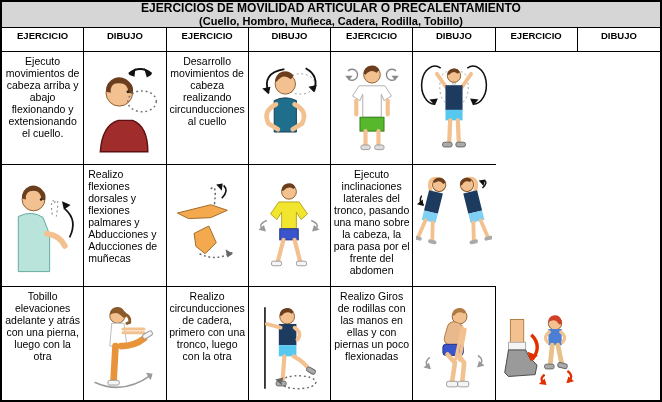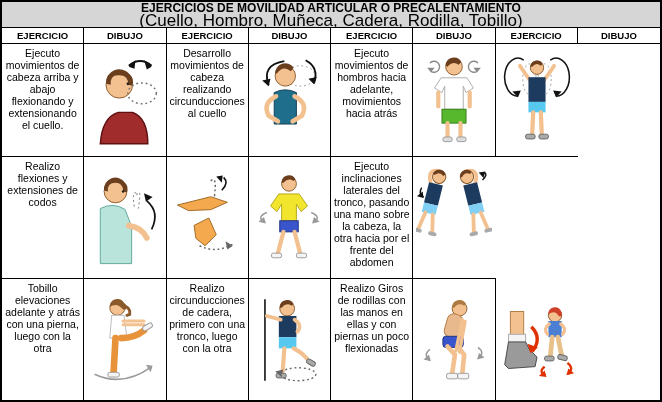--- a/index.html
+++ b/index.html
@@ -1,23 +1,23 @@
 <!DOCTYPE html>
 <html><head>
 <meta charset="utf-8">
 <style>
   * { margin:0; padding:0; box-sizing:border-box; }
   body { background:#fff; font-family:"Liberation Sans", sans-serif; }
   .page { width:662px; height:402px; border:2px solid #000; background:#fff; overflow:hidden; }
   .title-block { height:26px; background:#d6d6d6; border-bottom:1px solid #000;
                  display:flex; flex-direction:column; justify-content:center; text-align:center; }
   .title-line1 { font-weight:bold; font-size:12px; line-height:13px; }
-  .title-line2 { font-weight:normal; font-size:17px; line-height:12px; }
+  .title-line2 { font-weight:bold; font-size:11px; line-height:12px; }
   .grid-row { display:grid; grid-template-columns:repeat(8, 1fr); }
-  .header-row { height:16px; }
+  .header-row { height:24px; }
   .header-cell { font-weight:bold; font-size:9.5px; text-align:center; line-height:15px;
                  border-right:1px solid #000; border-bottom:1px solid #000; background:#fff; }
   .header-cell:last-child { border-right:none; }
   .body-row .cell { border-right:1px solid #000; border-bottom:1px solid #000; overflow:hidden; }
   .body-row .cell:last-child { border-right:none; }
   .body-row:last-child .cell { border-bottom:none; }
   .row-1 { height:113px; }
   .row-2 { height:122px; }
   .row-3 { height:121px; }
   .ex-cell { font-size:10.5px; line-height:12px; text-align:center; padding:3px 2px 0 2px; }
@@ -68,21 +68,20 @@
         <path d="M25,22 a11,11 0 0 1 20,-7 l-3,4 q-8,-7 -15,2 z" fill="#6b3e1e"></path>
         <path d="M18,34 q-8,-22 17,-26" fill="none" stroke="#111" stroke-width="2"></path>
         <polygon points="18,35 11,29 20,27" fill="#111"></polygon>
         <path d="M58,7 q15,8 9,25" fill="none" stroke="#111" stroke-width="2"></path>
         <polygon points="67,33 61,27 70,25" fill="#111"></polygon>
         <path d="M24,42 q12,-6 24,0 v34 h-24 z" fill="#1f6e8c" stroke="#10394a"></path>
         <path d="M26,46 q-15,7 -8,21 l10,6" stroke="#f3c18f" stroke-width="5" fill="none" stroke-linecap="round"></path>
         <path d="M46,46 q15,7 8,21 l-10,6" stroke="#f3c18f" stroke-width="5" fill="none" stroke-linecap="round"></path>
       </svg>
     </div>
-    <div class="cell ex-cell">Ejecuto movimientos de hombros hacia adelante, movimientos hacia atrás</div>
     <div class="cell draw-cell">
       <svg viewBox="0 0 80 100" width="74" height="96">
         <path d="M14,10 a6,6 0 1 1 1,9" fill="none" stroke="#888" stroke-width="1.5"></path>
         <polygon points="15,20 11,15 19,15" fill="#888"></polygon>
         <path d="M66,10 a6,6 0 1 0 -1,9" fill="none" stroke="#888" stroke-width="1.5"></path>
         <polygon points="65,20 61,15 69,15" fill="#888"></polygon>
         <circle cx="40" cy="14" r="9" fill="#f3c18f" stroke="#8a5a2a"></circle>
         <path d="M31,13 a9,9 0 0 1 17,-4 l-3,3 q-6,-5 -12,2 z" fill="#6b3e1e"></path>
         <path d="M26,26 h28 l7,11 -8,5 -3,-7 v25 h-20 v-25 l-3,7 -8,-5 z" fill="#fff" stroke="#aaa"></path>
         <path d="M23,42 v15" stroke="#f3c18f" stroke-width="4.5" stroke-linecap="round"></path>
@@ -110,33 +109,33 @@
         <rect x="31" y="52" width="18" height="11" fill="#57c8f0"></rect>
         <path d="M36,63 l-1,22" stroke="#f3c18f" stroke-width="4.5" stroke-linecap="round"></path>
         <path d="M44,63 l1,22" stroke="#f3c18f" stroke-width="4.5" stroke-linecap="round"></path>
         <rect x="28" y="86" width="10" height="5" rx="2" fill="#aaa" stroke="#666"></rect>
         <rect x="42" y="86" width="10" height="5" rx="2" fill="#aaa" stroke="#666"></rect>
       </svg>
     </div>
   </div>
 
   <div class="grid-row body-row row-2">
-    <div class="cell ex-cell">Realizo flexiones y extensiones de codos</div>
     <div class="cell draw-cell">
       <svg viewBox="0 0 80 100" width="76" height="100">
         <circle cx="30" cy="22" r="12" fill="#f3c18f" stroke="#8a5a2a"></circle>
         <path d="M18,21 a12,12 0 0 1 22,-8 q4,4 2,10 l-4,-1 q0,-9 -8,-9 q-9,0 -8,9 z" fill="#6b3e1e"></path>
         <circle cx="38" cy="22" r="1.3" fill="#222"></circle>
         <path d="M14,40 q14,-7 26,1 l7,18 v39 h-33 z" fill="#b9e4dc" stroke="#5fa79c"></path>
         <path d="M44,58 q14,2 19,13" stroke="#f3c18f" stroke-width="6" fill="none" stroke-linecap="round"></path>
         <path d="M52,26 q6,-10 2,14 m-2,-16 q-5,-4 -2,16" fill="none" stroke="#666" stroke-dasharray="2 3"></path>
         <path d="M68,62 q9,-18 -5,-30" fill="none" stroke="#111" stroke-width="1.8"></path>
         <polygon points="62,33 60,24 69,28" fill="#111"></polygon>
       </svg>
     </div>
+    <div class="cell ex-cell left">Realizo flexiones dorsales y flexiones palmares y Abducciones y Aducciones de muñecas</div>
     <div class="cell draw-cell">
       <svg viewBox="0 0 80 100" width="74" height="96">
         <polygon points="8,36 44,27 62,33 44,41 20,42" fill="#f5a94f" stroke="#9a6420"></polygon>
         <path d="M44,10 q7,-7 4,17" fill="none" stroke="#666" stroke-dasharray="2 3" stroke-width="1.6"></path>
         <path d="M56,20 q8,-8 2,-14" fill="none" stroke="#111" stroke-width="1.8"></path>
         <polygon points="57,4 50,5 56,12" fill="#111"></polygon>
         <polygon points="26,58 42,50 50,68 38,80 28,72" fill="#f5a94f" stroke="#9a6420"></polygon>
         <path d="M32,80 q18,9 36,-2" fill="none" stroke="#666" stroke-dasharray="2 3" stroke-width="1.6"></path>
         <polygon points="68,80 60,75 62,84" fill="#666"></polygon>
       </svg>
@@ -150,21 +149,21 @@
         <path d="M34,65 L28,88" stroke="#f3c18f" stroke-width="4.5" stroke-linecap="round"></path>
         <path d="M46,65 L52,88" stroke="#f3c18f" stroke-width="4.5" stroke-linecap="round"></path>
         <rect x="21" y="88" width="11" height="5" rx="2" fill="#f4f4f4" stroke="#999"></rect>
         <rect x="48" y="88" width="11" height="5" rx="2" fill="#f4f4f4" stroke="#999"></rect>
         <path d="M16,44 q-12,5 -2,11" fill="none" stroke="#999" stroke-width="1.6"></path>
         <polygon points="15,56 7,54 13,49" fill="#999"></polygon>
         <path d="M64,44 q12,5 2,11" fill="none" stroke="#999" stroke-width="1.6"></path>
         <polygon points="65,56 73,54 67,49" fill="#999"></polygon>
       </svg>
     </div>
-    <div class="cell ex-cell">Ejecuto inclinaciones laterales del tronco, pasando una mano sobre la cabeza, la otra hacia por el frente del abdomen</div>
+    <div class="cell ex-cell">Ejecuto inclinaciones laterales del tronco, pasando una mano sobre la cabeza, la para pasa por el frente del abdomen</div>
     <div class="cell draw-cell">
       <svg viewBox="0 0 80 100" width="76" height="100">
         <g transform="translate(21,12) rotate(14)">
           <path d="M-4,4 q-10,-16 6,-16" fill="none" stroke="#f3c18f" stroke-width="4" stroke-linecap="round"></path>
           <circle cx="2" cy="-6" r="7" fill="#f3c18f" stroke="#8a5a2a"></circle>
           <path d="M-5,-7 a7,7 0 0 1 13,-3 l-2,2 q-5,-4 -9,1 z" fill="#6b3e1e"></path>
           <rect x="-7" y="2" width="15" height="22" fill="#1d3a5f"></rect>
           <rect x="-7" y="24" width="15" height="10" fill="#7fd0f4"></rect>
           <path d="M-3,34 L-6,52 M5,34 L9,52" stroke="#f3c18f" stroke-width="4" stroke-linecap="round"></path>
           <rect x="-11" y="52" width="9" height="4" rx="2" fill="#aaa"></rect>

